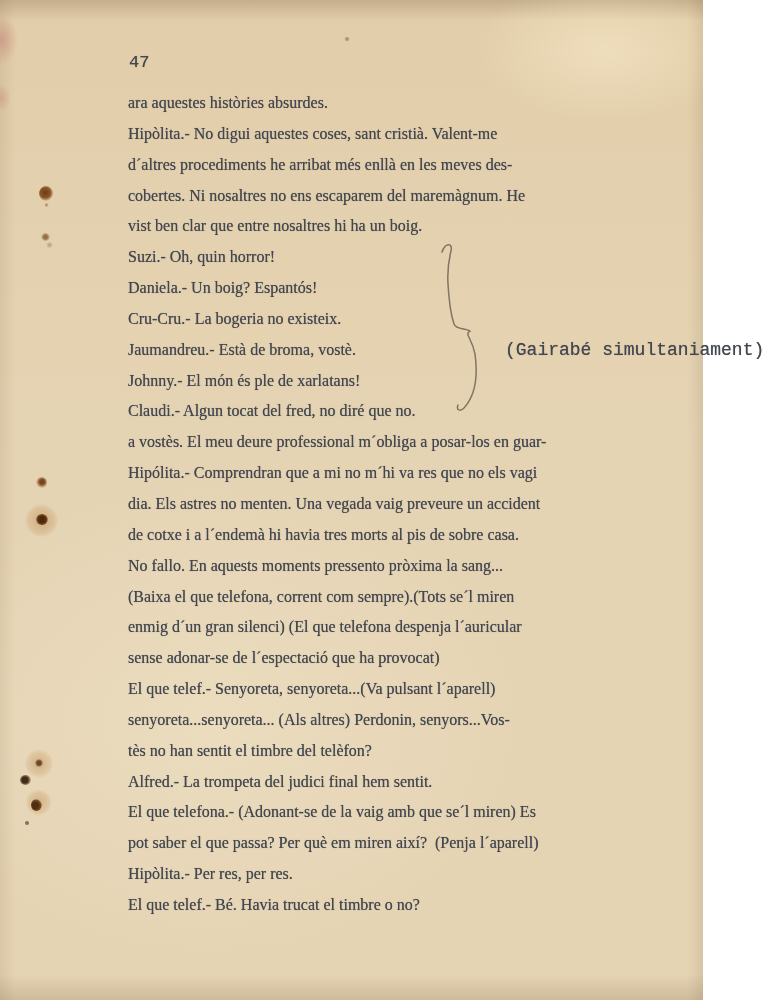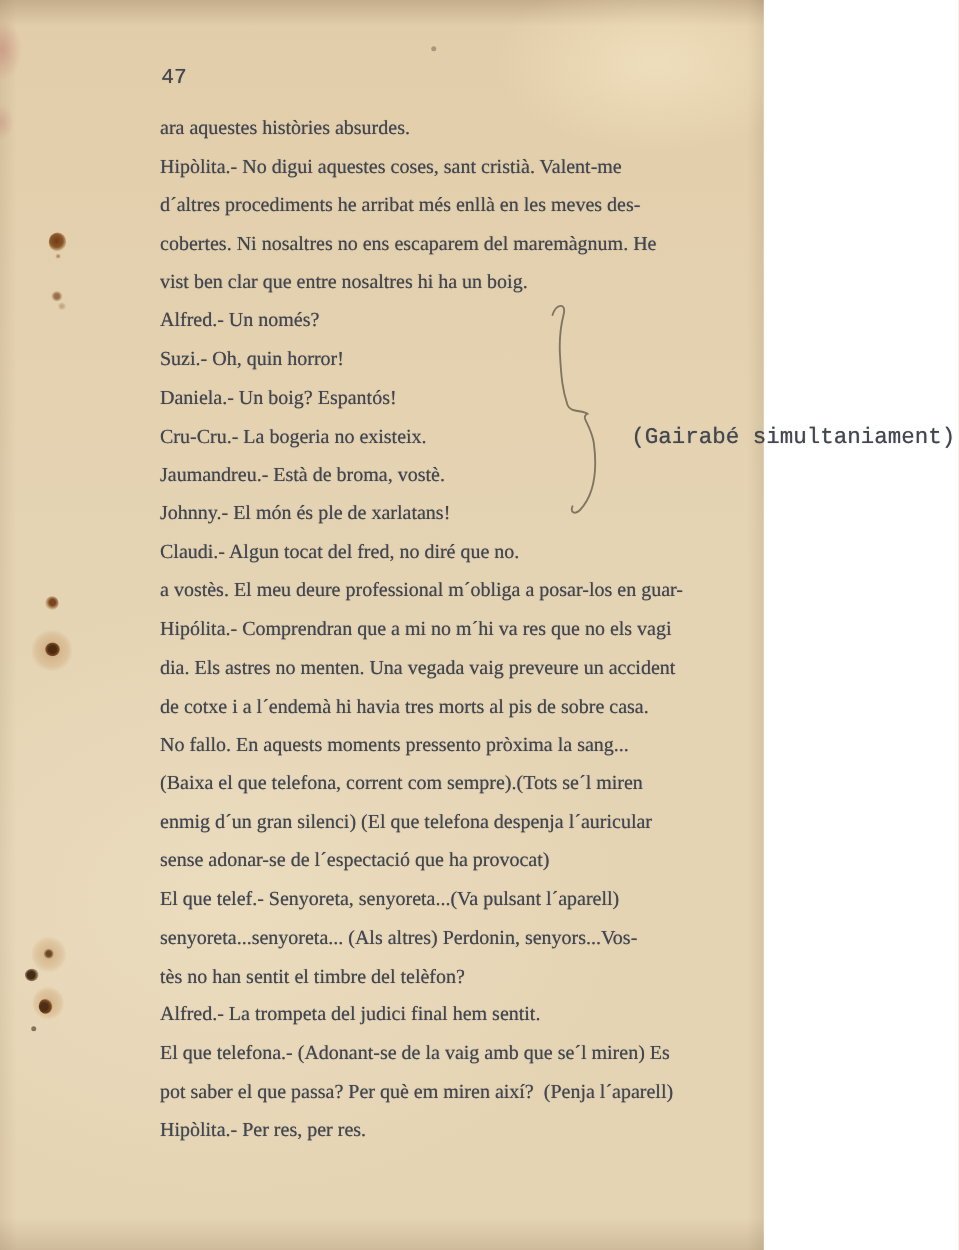--- a/index.html
+++ b/index.html
@@ -5,33 +5,34 @@
   html, body {
     margin: 0;
     padding: 0;
     width: 767px;
     height: 1000px;
     overflow: hidden;
     font-family: "Liberation Mono", "DejaVu Sans Mono", monospace;
   }
   .page {
     position: relative;
-    width: 611px;
+    width: 673px;
     height: 1000px;
     background:
       radial-gradient(22px 34px at 2px 40px, rgba(192,116,110,0.45), transparent 72%),
       radial-gradient(14px 20px at 1px 98px, rgba(192,122,114,0.35), transparent 72%),
       radial-gradient(180px 100px at 86% 5%, rgba(249,235,202,0.55), transparent 72%),
       radial-gradient(420px 320px at 30% 72%, rgba(252,242,218,0.28), transparent 75%),
       linear-gradient(180deg, rgba(115,86,52,0.26), rgba(115,86,52,0) 2.1%),
       linear-gradient(0deg, rgba(115,86,52,0.20), rgba(115,86,52,0) 2.6%),
       linear-gradient(90deg, rgba(115,86,52,0.11), rgba(115,86,52,0) 2.2%),
       linear-gradient(270deg, rgba(115,86,52,0.13), rgba(115,86,52,0) 2.2%),
       linear-gradient(180deg, rgba(206,160,100,0.13), rgba(206,160,100,0) 46%),
       #e5d4b4;
+    padding-left: 30px;
   }
   .page-number {
     position: absolute;
     left: 129px;
     top: 53px;
     font-size: 17px;
     color: #43474e;
     text-shadow: 0 0 0.7px rgba(66,71,78,0.75);
   }
   .text-block {
@@ -113,21 +114,20 @@
       <div class="line">ara aquestes històries absurdes.</div>
 
       <div class="line">Hipòlita.- No digui aquestes coses, sant cristià. Valent-me</div>
 
       <div class="line">d´altres procediments he arribat més enllà en les meves des-</div>
 
       <div class="line">cobertes. Ni nosaltres no ens escaparem del maremàgnum. He</div>
 
       <div class="line">vist ben clar que entre nosaltres hi ha un boig.</div>
 
-      <div class="line">Alfred.- Un només?</div>
 
       <div class="line">Suzi.- Oh, quin horror!</div>
 
       <div class="line">Daniela.- Un boig? Espantós!</div>
 
       <div class="line">Cru-Cru.- La bogeria no existeix.</div>
 
       <div class="line">Jaumandreu.- Està de broma, vostè.</div>
 
       <div class="line">Johnny.- El món és ple de xarlatans!</div>
@@ -157,20 +157,21 @@
       <div class="line">tès no han sentit el timbre del telèfon?</div>
 
       <div class="line">Alfred.- La trompeta del judici final hem sentit.</div>
 
       <div class="line">El que telefona.- (Adonant-se de la vaig amb que se´l miren) Es</div>
 
       <div class="line">pot saber el que passa? Per què em miren així?  (Penja l´aparell)</div>
 
       <div class="line">Hipòlita.- Per res, per res.</div>
 
+      <div class="line">El que telef.- Bé. Havia trucat el timbre o no?</div>
     </div>
 
   <div class="side-note">(Gairabé simultaniament)</div>
 
   <svg class="brace" viewBox="0 0 65 180">
     <path d="M 22 12 C 25 3 33 2 31 11 C 29 19 27 28 28 44 C 29 62 30 72 34 84 C 36 90 46 88 50 91 C 44 94 52 98 55 114 C 58 136 55 156 44 168 C 40 172 36 170 38 165" fill="none" stroke="#6e6554" stroke-width="1.5" stroke-linecap="round" opacity="0.85"></path>
   </svg>
 
   <div class="stain s1"></div>
   <div class="stain s1b"></div>

